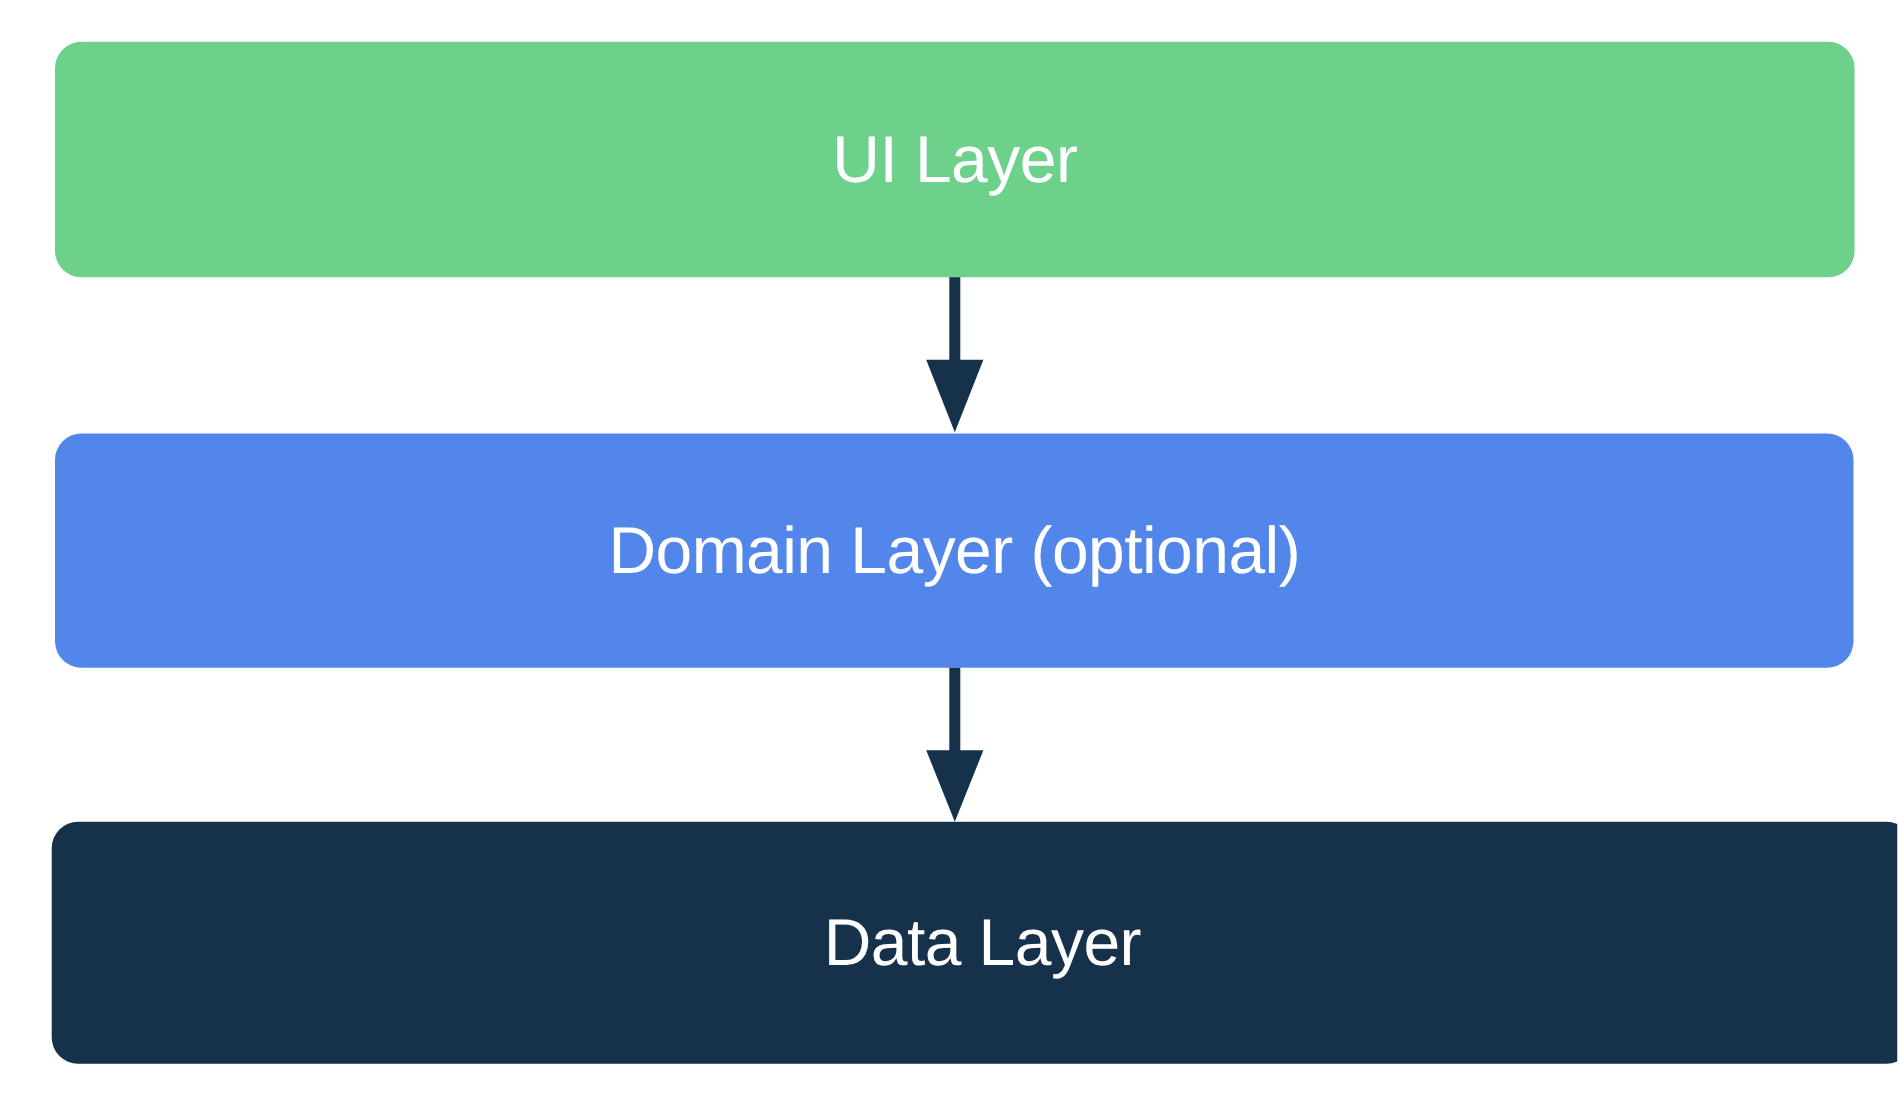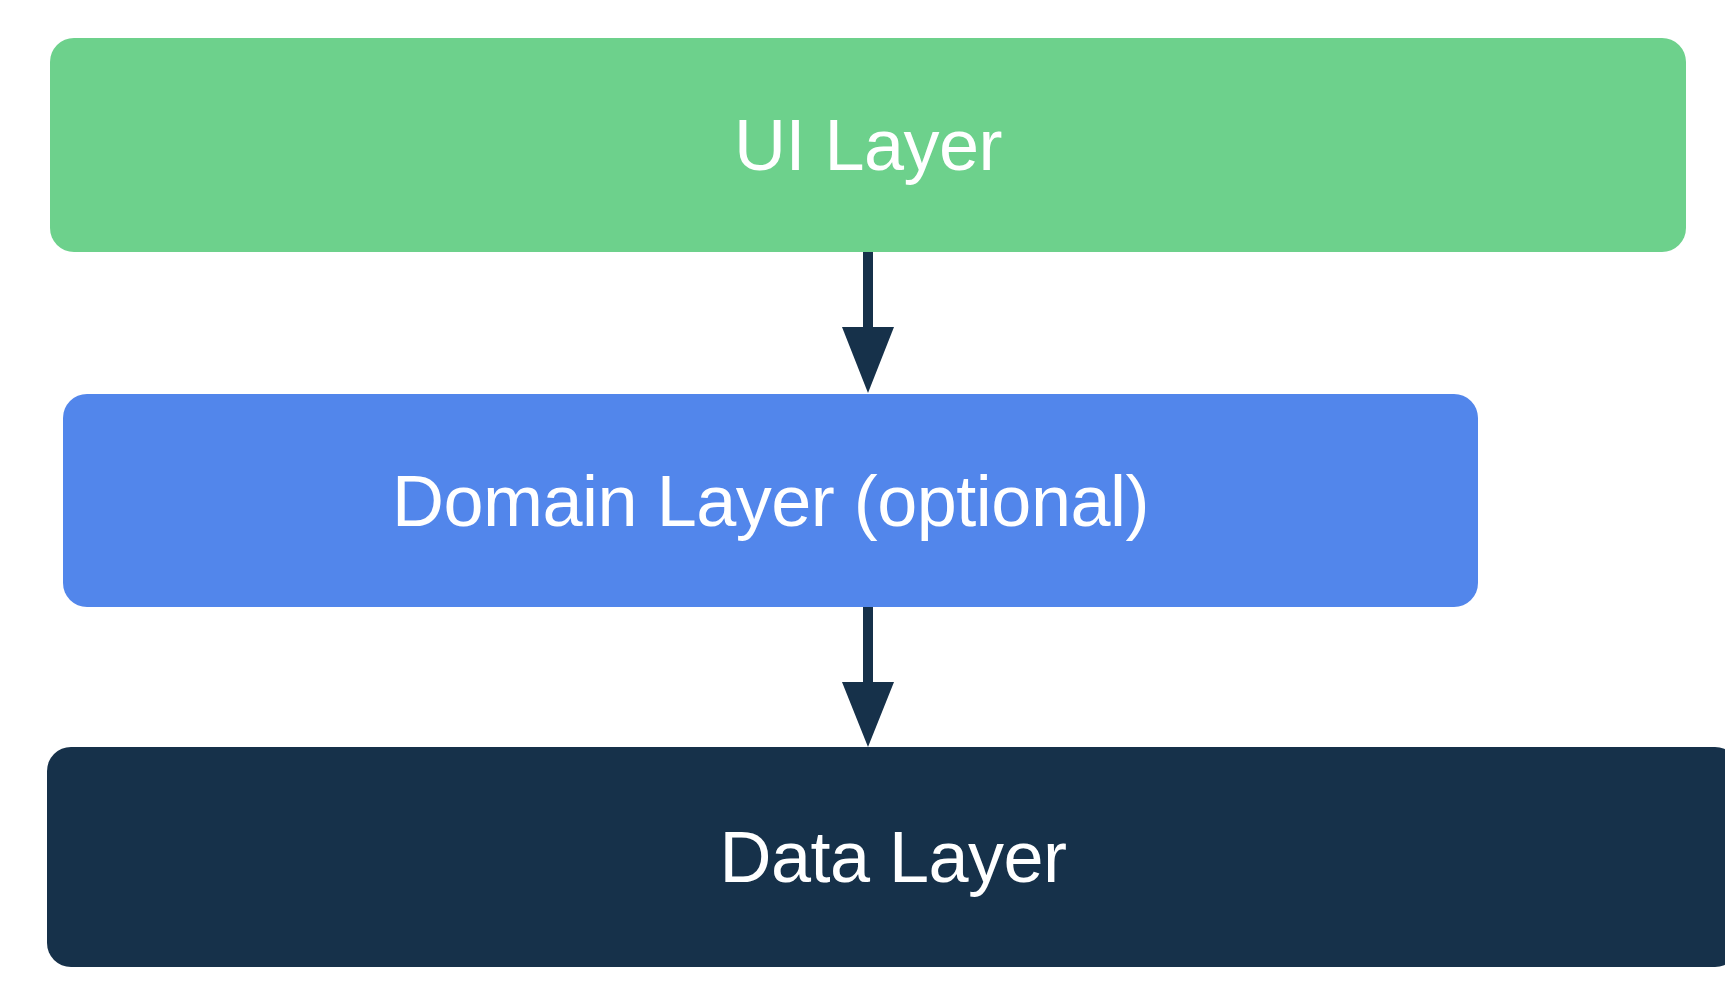--- a/index.html
+++ b/index.html
@@ -22,43 +22,43 @@
     position: absolute;
     display: flex;
     align-items: center;
     justify-content: center;
     border-radius: 24px;
     box-sizing: border-box;
   }
   .layer-label {
     color: #ffffff;
     font-family: "Liberation Sans", "DejaVu Sans", sans-serif;
-    font-size: 72px;
+    font-size: 60px;
     font-weight: 400;
     letter-spacing: -0.5px;
     line-height: 1;
     white-space: nowrap;
     text-align: center;
     user-select: none;
   }
 
   
   #box-ui-layer {
     left: 50px;
     top: 38px;
     width: 1636px;
     height: 214px;
     background: #6DD18C;
   }
 
   
   #box-domain-layer {
-    left: 63px;
+    left: 50px;
     top: 394px;
-    width: 1415px;
+    width: 1635px;
     height: 213px;
     background: #5286EB;
   }
 
   
   #box-data-layer {
     left: 47px;
     top: 747px;
     width: 1692px;
     height: 220px;

